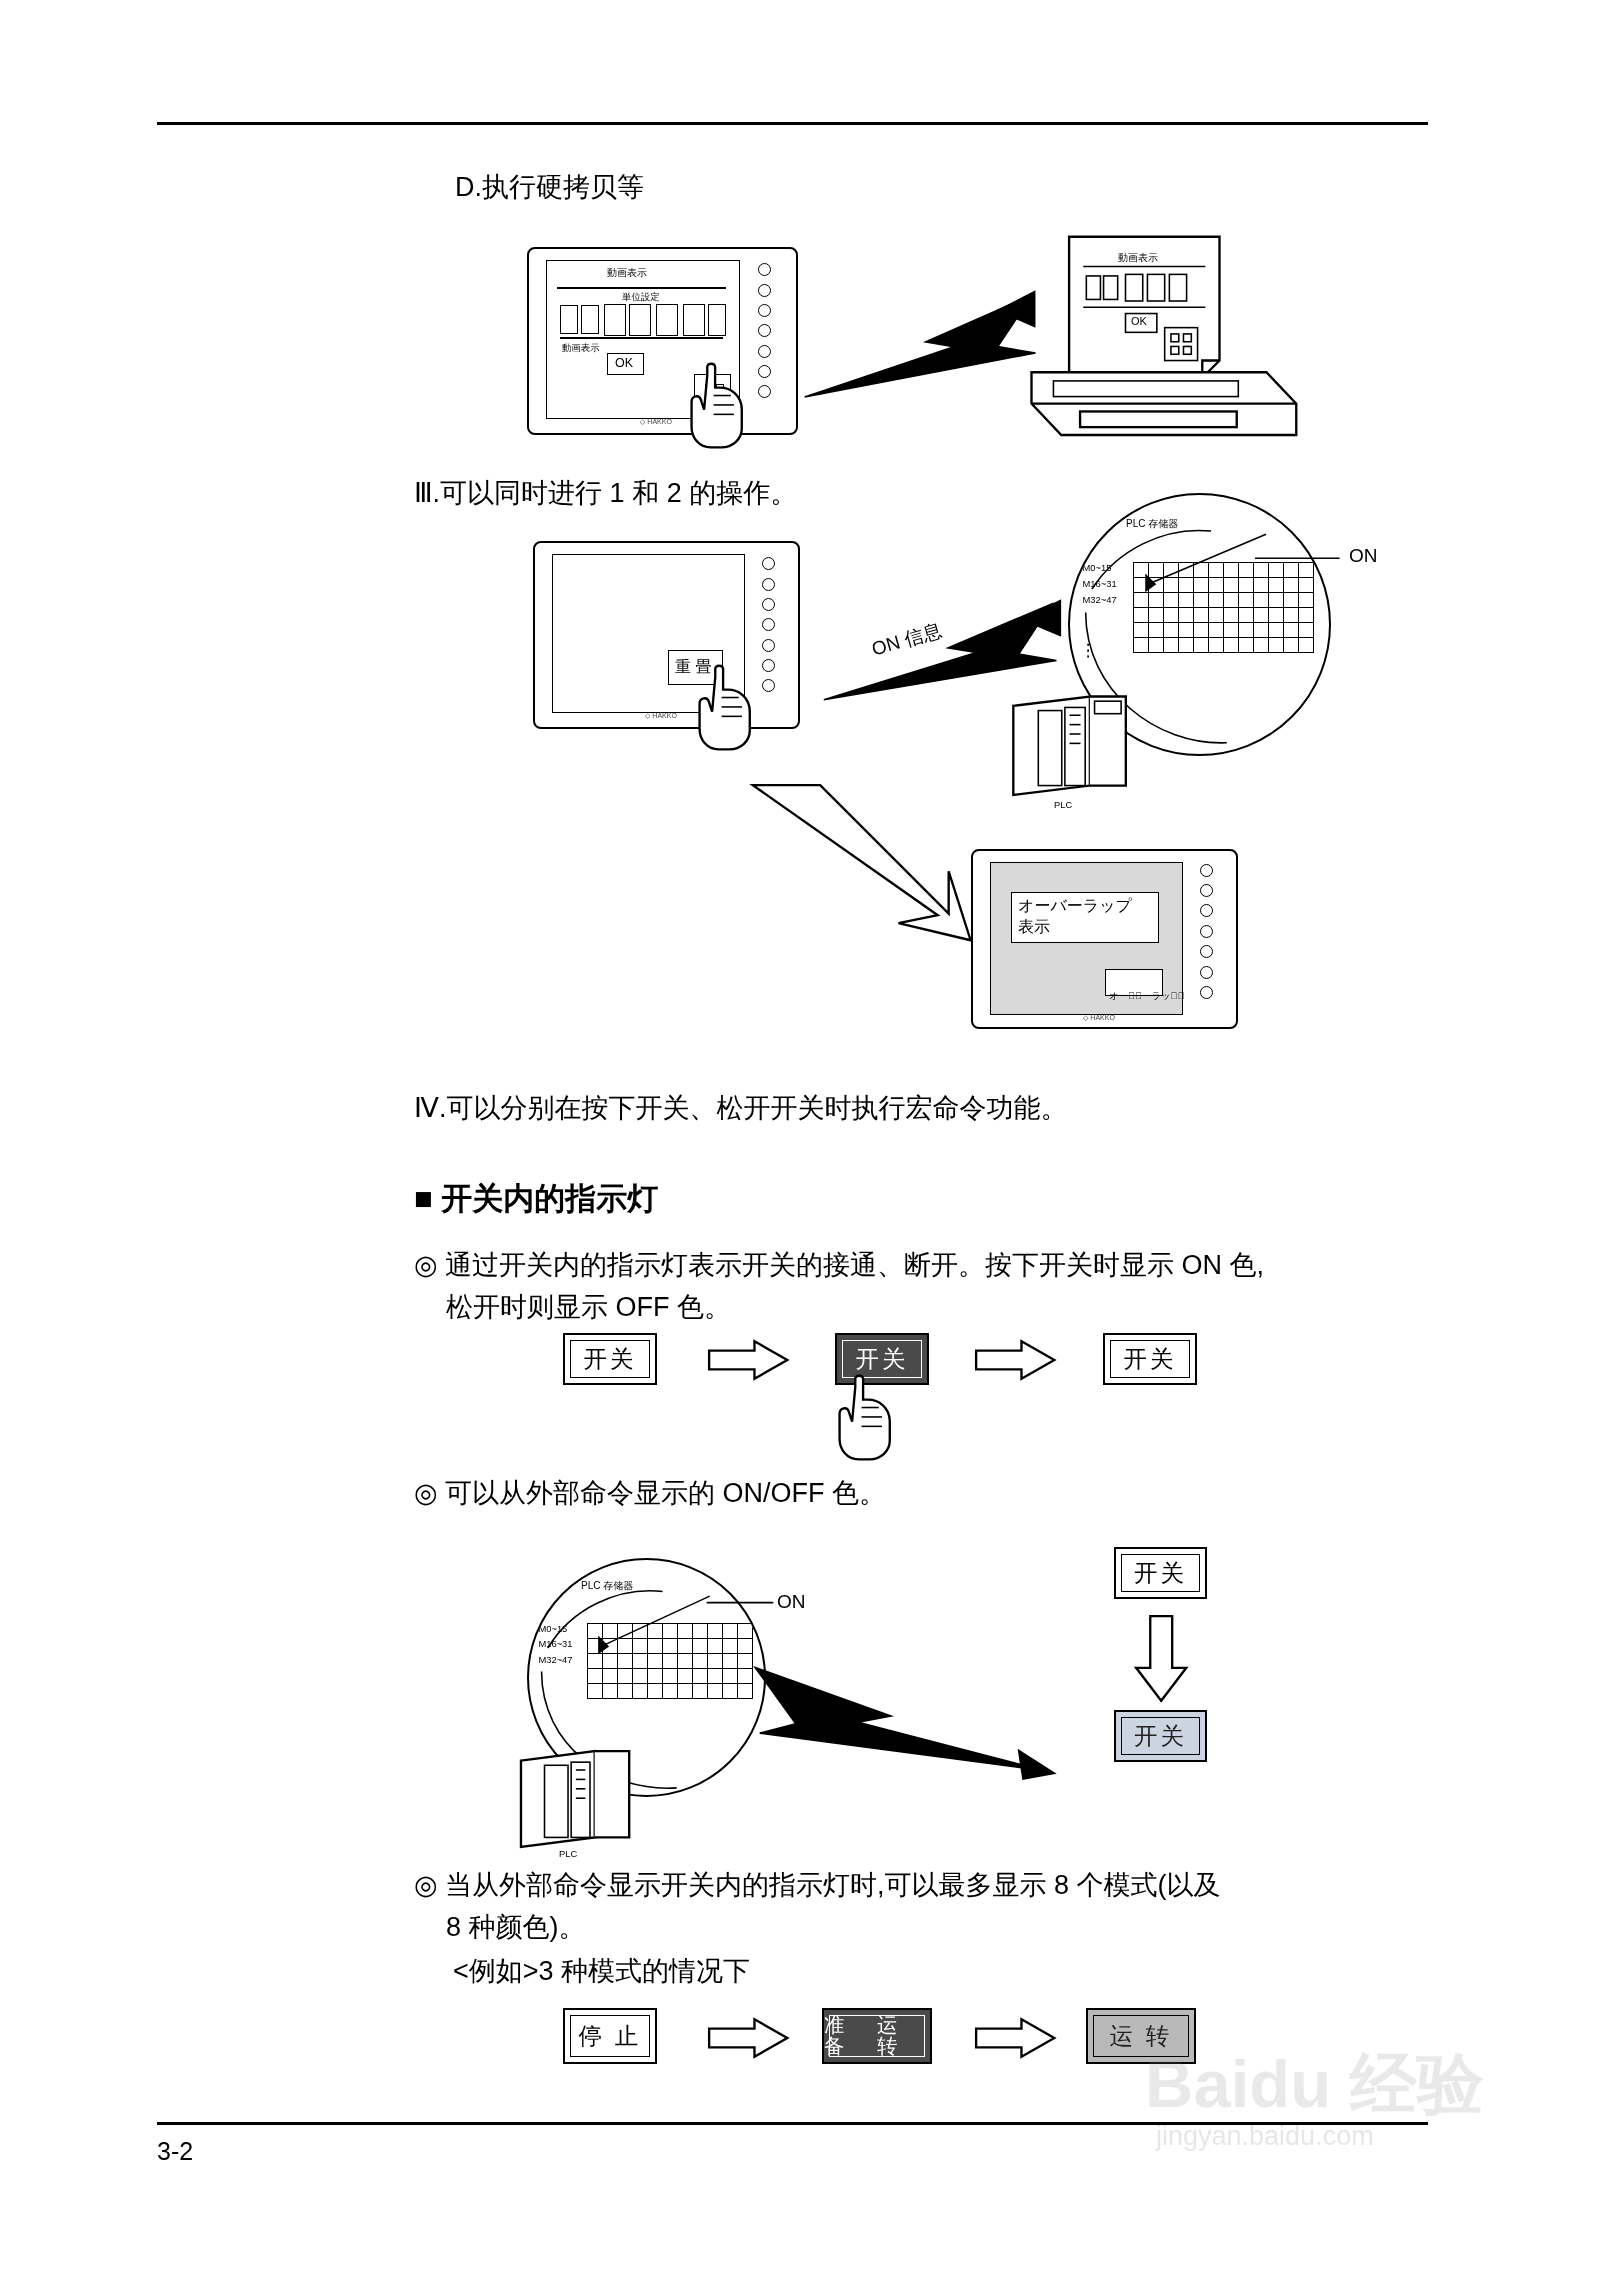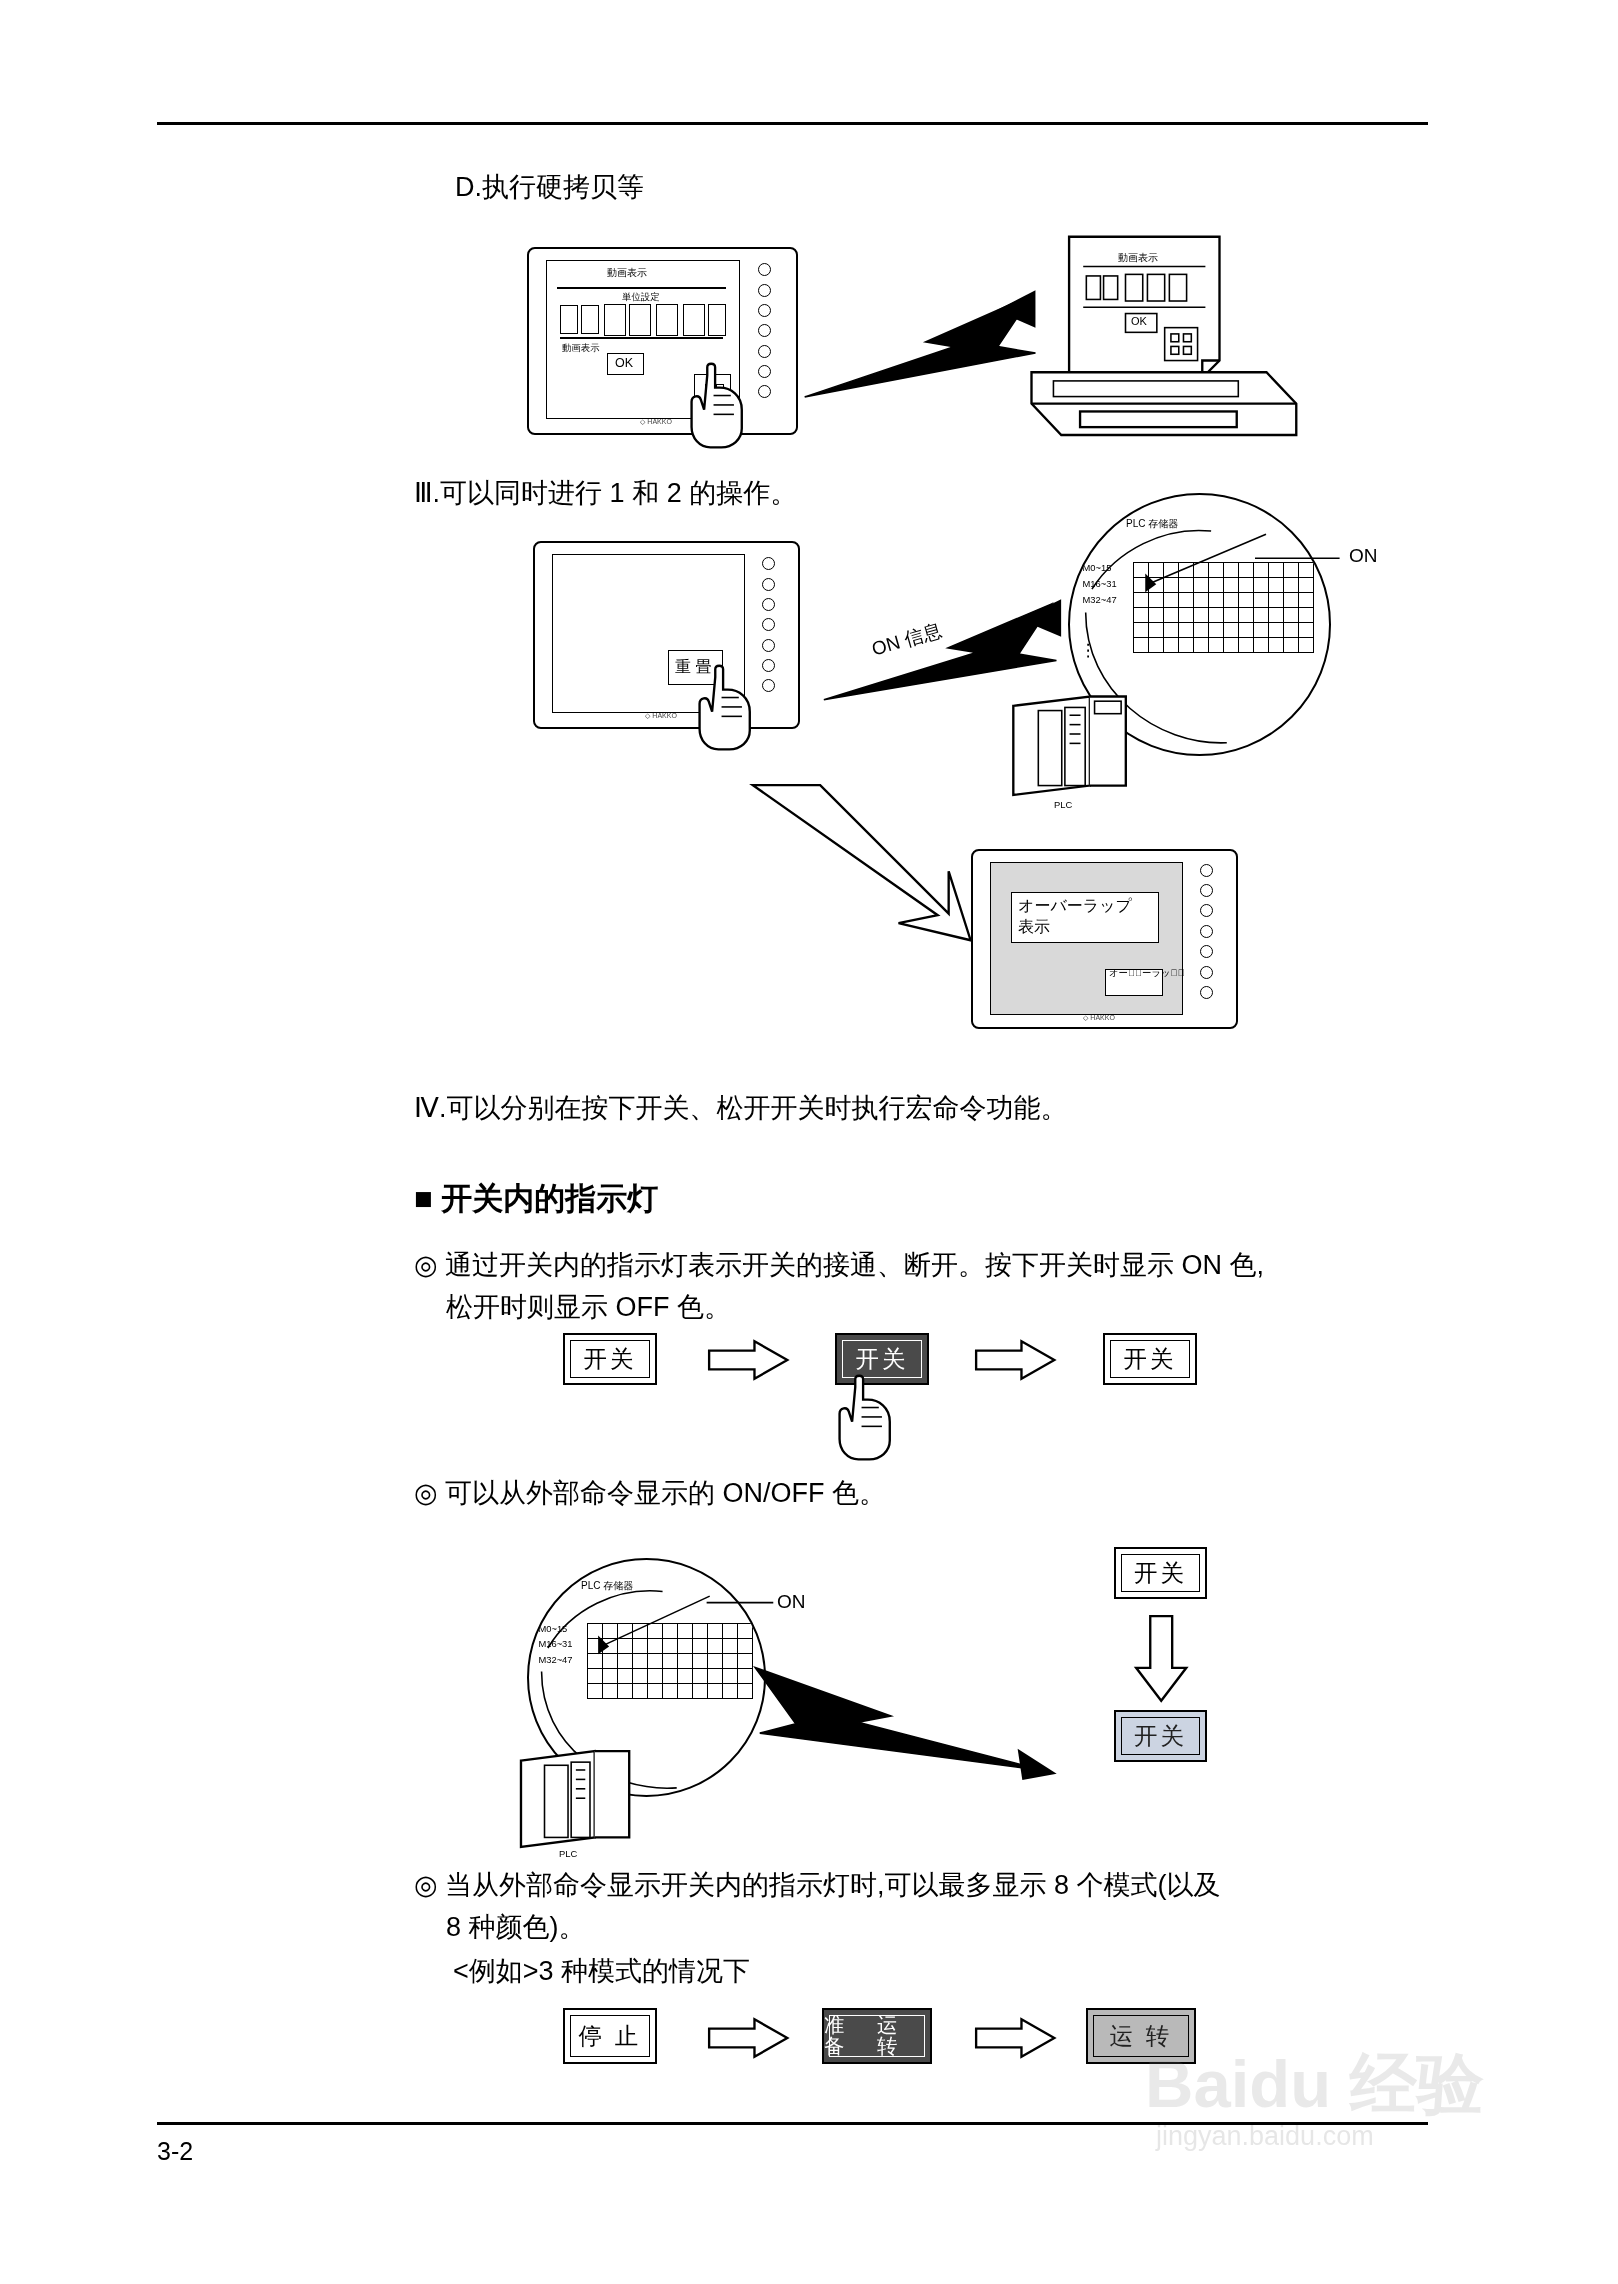--- a/index.html
+++ b/index.html
@@ -297,21 +297,21 @@
     <div class="hmi-dot" style="left:227px;top:53px;"></div>
     <div class="hmi-dot" style="left:227px;top:74px;"></div>
     <div class="hmi-dot" style="left:227px;top:94px;"></div>
     <div class="hmi-dot" style="left:227px;top:115px;"></div>
     <div class="hmi-dot" style="left:227px;top:135px;"></div>
     <div class="hmi-logo" style="left:110px;top:163px;">◇ HAKKO</div>
     <div class="box" style="left:38px;top:41px;width:146px;height:49px;background:#fff;"></div>
     <div class="t s20" style="left:45px;top:45px;">オーバーラップ</div>
     <div class="t s20" style="left:45px;top:66px;">表示</div>
     <div class="box" style="left:132px;top:118px;width:56px;height:25px;"></div>
-    <div class="t s12" style="left:136px;top:116px;">オーハﾞーラッフﾟ</div>
+    <div class="t s12" style="left:136px;top:139px;">オーハﾞーラッフﾟ</div>
   </div>
 
   <div class="t s34" style="left:414px;top:1090px;">Ⅳ.可以分别在按下开关、松开开关时执行宏命令功能。</div>
 
   <div class="t s38" style="left:414px;top:1178px;font-size:31px;">■ 开关内的指示灯</div>
 
   <div class="t s34" style="left:414px;top:1247px;">◎ 通过开关内的指示灯表示开关的接通、断开。按下开关时显示 ON 色,</div>
   <div class="t s34" style="left:446px;top:1289px;">松开时则显示 OFF 色。</div>
 
   <div class="swbox" style="left:563px;top:1333px;width:94px;height:52px;">

